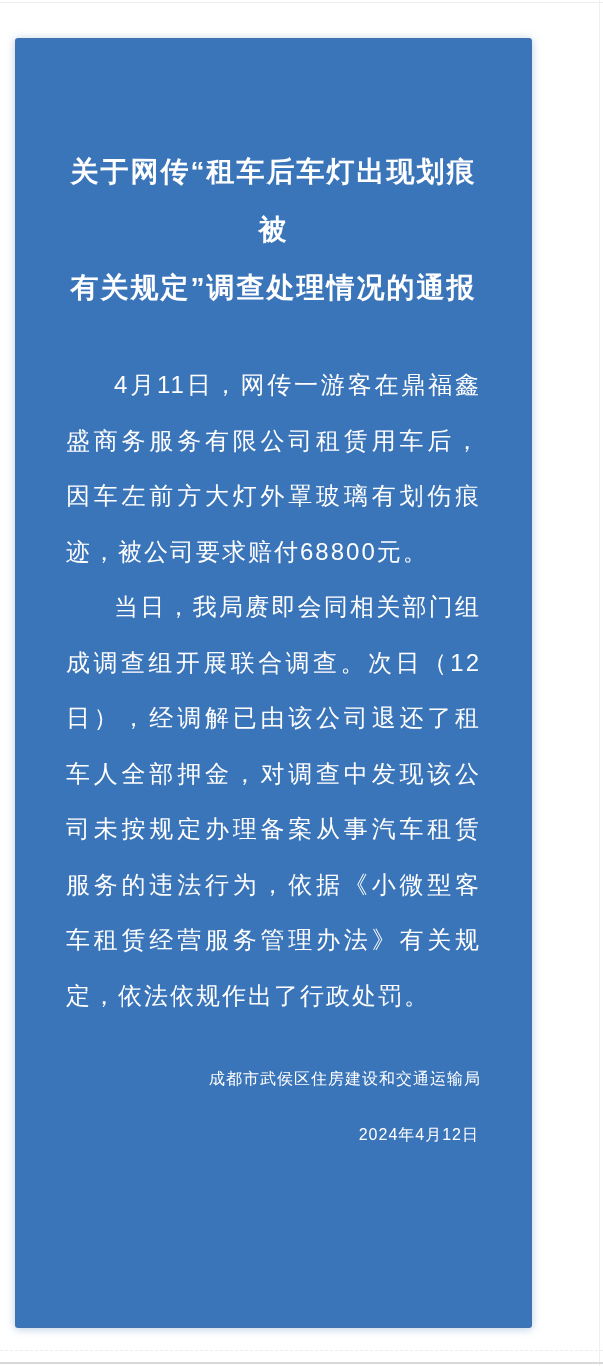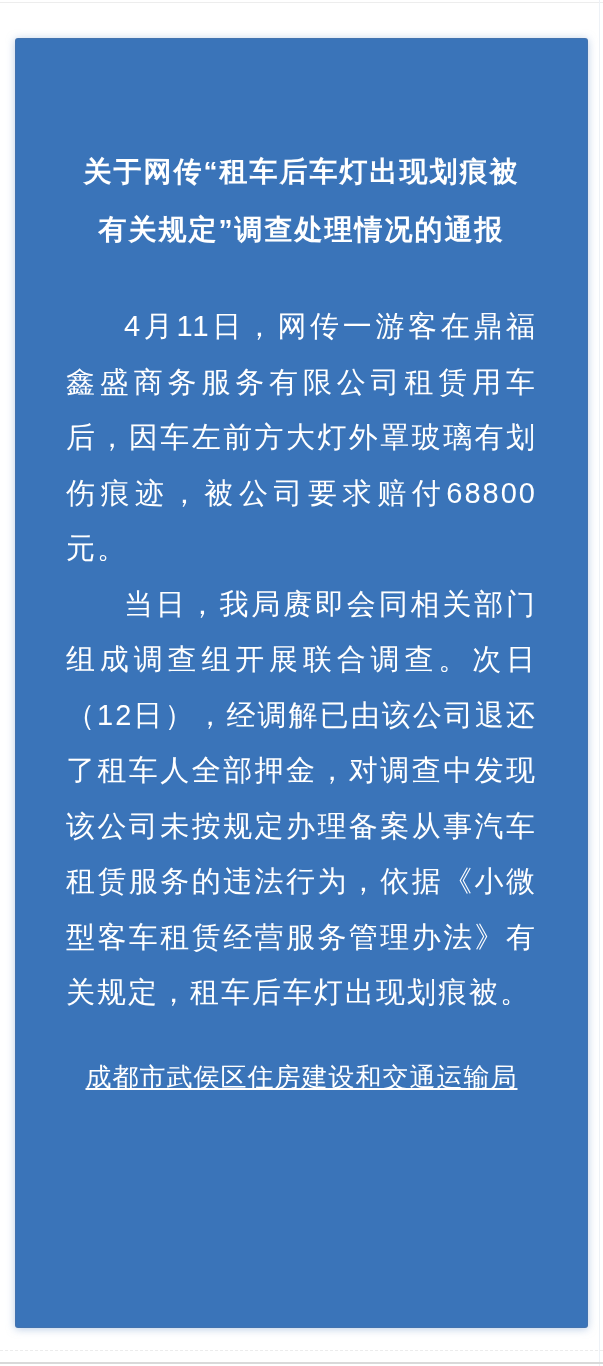--- a/index.html
+++ b/index.html
@@ -28,21 +28,21 @@
     top: 0;
     right: 3px;
     width: 1px;
     height: 1366px;
     background: #edf1f6;
   }
   .card {
     position: absolute;
     left: 15px;
     top: 38px;
-    width: 573px;
+    width: 517px;
     height: 1290px;
     box-sizing: border-box;
     padding: 104px 50px 0 50px;
     background: var(--card-bg, #3a74b9);
     color: var(--card-text, #ffffff);
     border: 1px solid rgba(80, 115, 165, 0.45);
     border-radius: 3px;
     box-shadow: 0 1px 9px rgba(125, 160, 205, 0.55);
   }
   .title {
@@ -51,37 +51,36 @@
     line-height: 58px;
     font-weight: 700;
     text-align: center;
     letter-spacing: 2px;
   }
   .title .tline {
     display: block;
   }
   .body-text {
     margin-top: 40px;
-    font-size: 29px;
+    font-size: 24px;
     line-height: 55.5px;
     letter-spacing: 2px;
     text-align: justify;
     line-break: strict;
   }
   .body-text p {
     margin: 0;
     text-indent: 2em;
   }
   .sign-block {
     margin-top: 28px;
-    font-size: 26px;
+    font-size: 16px;
     line-height: 56px;
     letter-spacing: 1px;
-    text-align: center;
-    text-decoration: underline;
+    text-align: right;
   }
   .sign-block .date-line {
     padding-right: 2px;
   }
   .bottom-dashed {
     position: absolute;
     top: 1350px;
     left: 0;
     width: 603px;
     height: 0;
@@ -104,23 +103,24 @@
   <div class="right-edge-line"></div>
 
   <div class="card">
     <h1 class="title">
       <span class="tline">关于网传“租车后车灯出现划痕被</span>
       <span class="tline">有关规定”调查处理情况的通报</span>
     </h1>
 
     <div class="body-text">
       <p>4月11日，网传一游客在鼎福鑫盛商务服务有限公司租赁用车后，因车左前方大灯外罩玻璃有划伤痕迹，被公司要求赔付68800元。</p>
-      <p>当日，我局赓即会同相关部门组成调查组开展联合调查。次日（12日），经调解已由该公司退还了租车人全部押金，对调查中发现该公司未按规定办理备案从事汽车租赁服务的违法行为，依据《小微型客车租赁经营服务管理办法》有关规定，租车后车灯出现划痕被。</p>
+      <p>当日，我局赓即会同相关部门组成调查组开展联合调查。次日（12日），经调解已由该公司退还了租车人全部押金，对调查中发现该公司未按规定办理备案从事汽车租赁服务的违法行为，依据《小微型客车租赁经营服务管理办法》有关规定，依法依规作出了行政处罚。</p>
     </div>
 
     <div class="sign-block">
       <div class="sig-line">成都市武侯区住房建设和交通运输局</div>
+      <div class="date-line">2024年4月12日</div>
     </div>
   </div>
 
   <div class="bottom-dashed"></div>
   <div class="bottom-line"></div>
 </div>
 
 </body></html>

